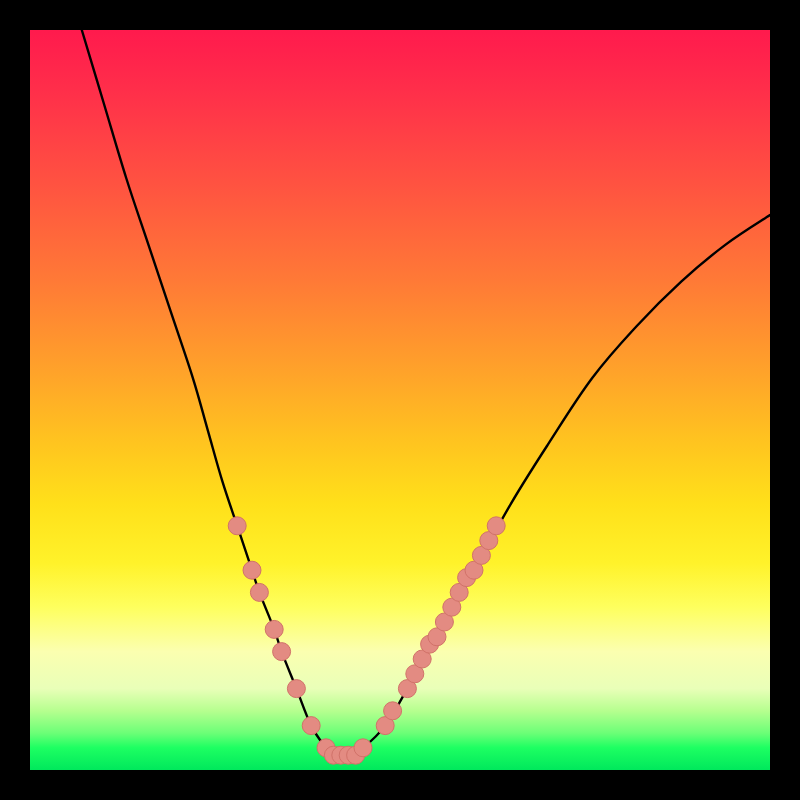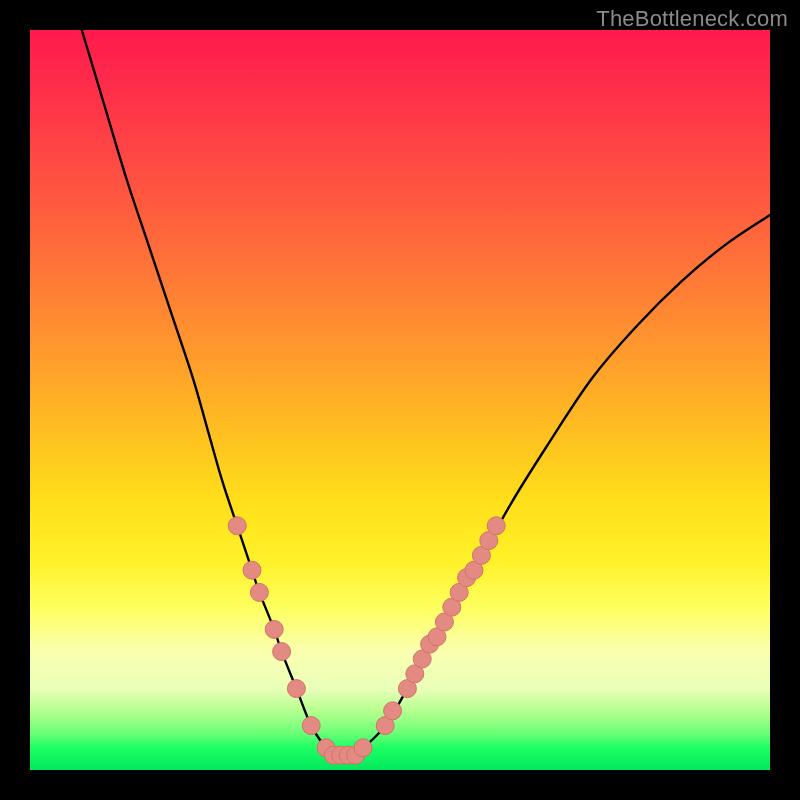--- a/index.html
+++ b/index.html
@@ -58,21 +58,20 @@
     top: 0;
     width: 740px;
     height: 740px;
     overflow: visible;
   }
 </style>
 </head>
 <body>
 
 <div class="stage">
-  <div class="watermark">TheBottleneck.com</div>
 
   <div class="plot">
     <svg class="curve" viewBox="0 0 740 740" preserveAspectRatio="none">
       <path id="curve-path" fill="none" stroke="#000000" stroke-width="2.4" stroke-linecap="round" stroke-linejoin="round" d="M 51.80 0.00 C 55.80 13.32, 66.01 47.36, 74.00 74.00 C 81.99 100.64, 88.21 122.69, 96.20 148.00 C 104.19 173.31, 110.41 190.62, 118.40 214.60 C 126.39 238.58, 132.61 257.22, 140.60 281.20 C 148.59 305.18, 156.14 326.49, 162.80 347.80 C 169.46 369.11, 172.27 380.95, 177.60 399.60 C 182.93 418.25, 187.07 434.08, 192.40 451.40 C 197.73 468.72, 201.87 479.82, 207.20 495.80 C 212.53 511.78, 218.00 528.21, 222.00 540.20 C 226.00 552.19, 225.40 551.74, 229.40 562.40 C 233.40 573.06, 240.20 588.74, 244.20 599.40 C 248.20 610.06, 247.60 610.94, 251.60 621.60 C 255.60 632.26, 261.07 645.28, 266.40 658.60 C 271.73 671.92, 275.87 684.94, 281.20 695.60 C 286.53 706.26, 292.00 712.47, 296.00 717.80 C 300.00 723.13, 299.40 723.87, 303.40 725.20 C 307.40 726.53, 312.87 726.53, 318.20 725.20 C 323.53 723.87, 326.34 723.13, 333.00 717.80 C 339.66 712.47, 347.21 706.26, 355.20 695.60 C 363.19 684.94, 368.08 674.58, 377.40 658.60 C 386.72 642.62, 395.01 628.11, 407.00 606.80 C 418.99 585.49, 430.68 564.18, 444.00 540.20 C 457.32 516.22, 467.68 496.24, 481.00 473.60 C 494.32 450.96, 503.35 437.04, 518.00 414.40 C 532.65 391.76, 546.42 369.11, 562.40 347.80 C 578.38 326.49, 590.82 313.32, 606.80 296.00 C 622.78 278.68, 635.22 266.25, 651.20 251.60 C 667.18 236.95, 679.62 226.59, 695.60 214.60 C 711.58 202.61, 732.01 190.33, 740.00 185.00"></path>
       <g id="markers-group">
           <circle cx="207.20" cy="495.80" r="9" fill="#e38b82" stroke="#d17269" stroke-width="1"></circle>
           <circle cx="222.00" cy="540.20" r="9" fill="#e38b82" stroke="#d17269" stroke-width="1"></circle>
           <circle cx="229.40" cy="562.40" r="9" fill="#e38b82" stroke="#d17269" stroke-width="1"></circle>
           <circle cx="244.20" cy="599.40" r="9" fill="#e38b82" stroke="#d17269" stroke-width="1"></circle>
           <circle cx="251.60" cy="621.60" r="9" fill="#e38b82" stroke="#d17269" stroke-width="1"></circle>

